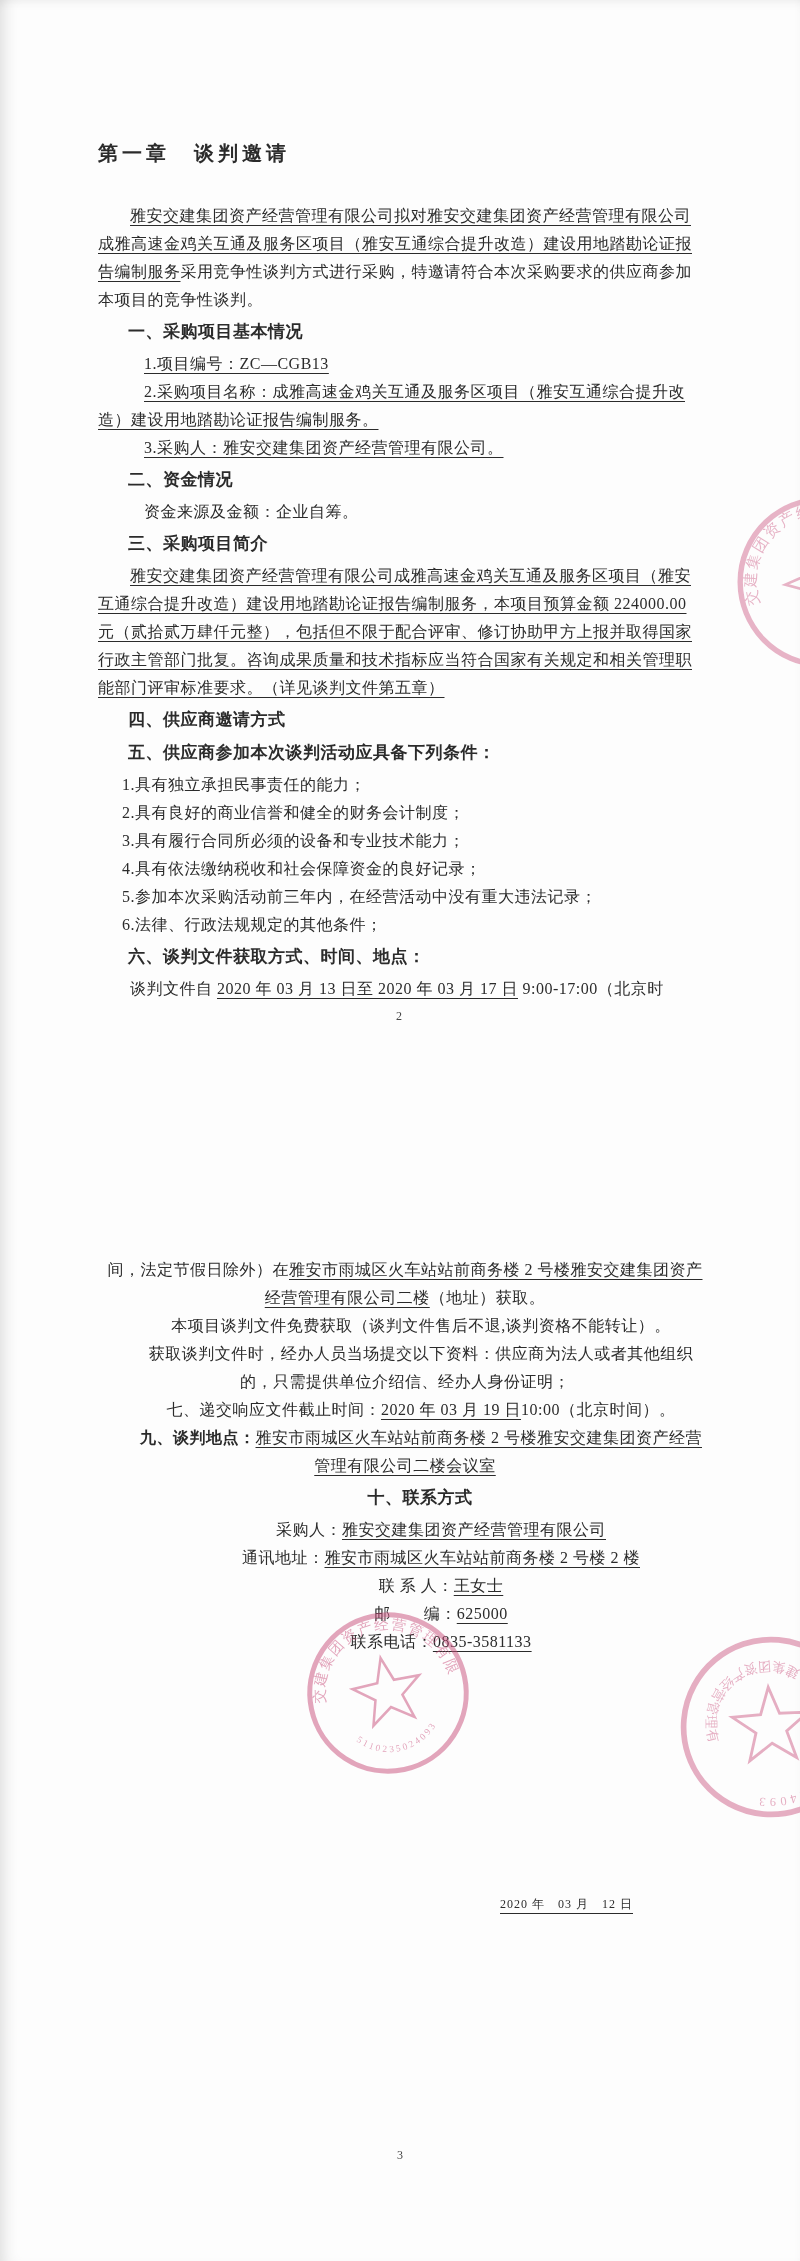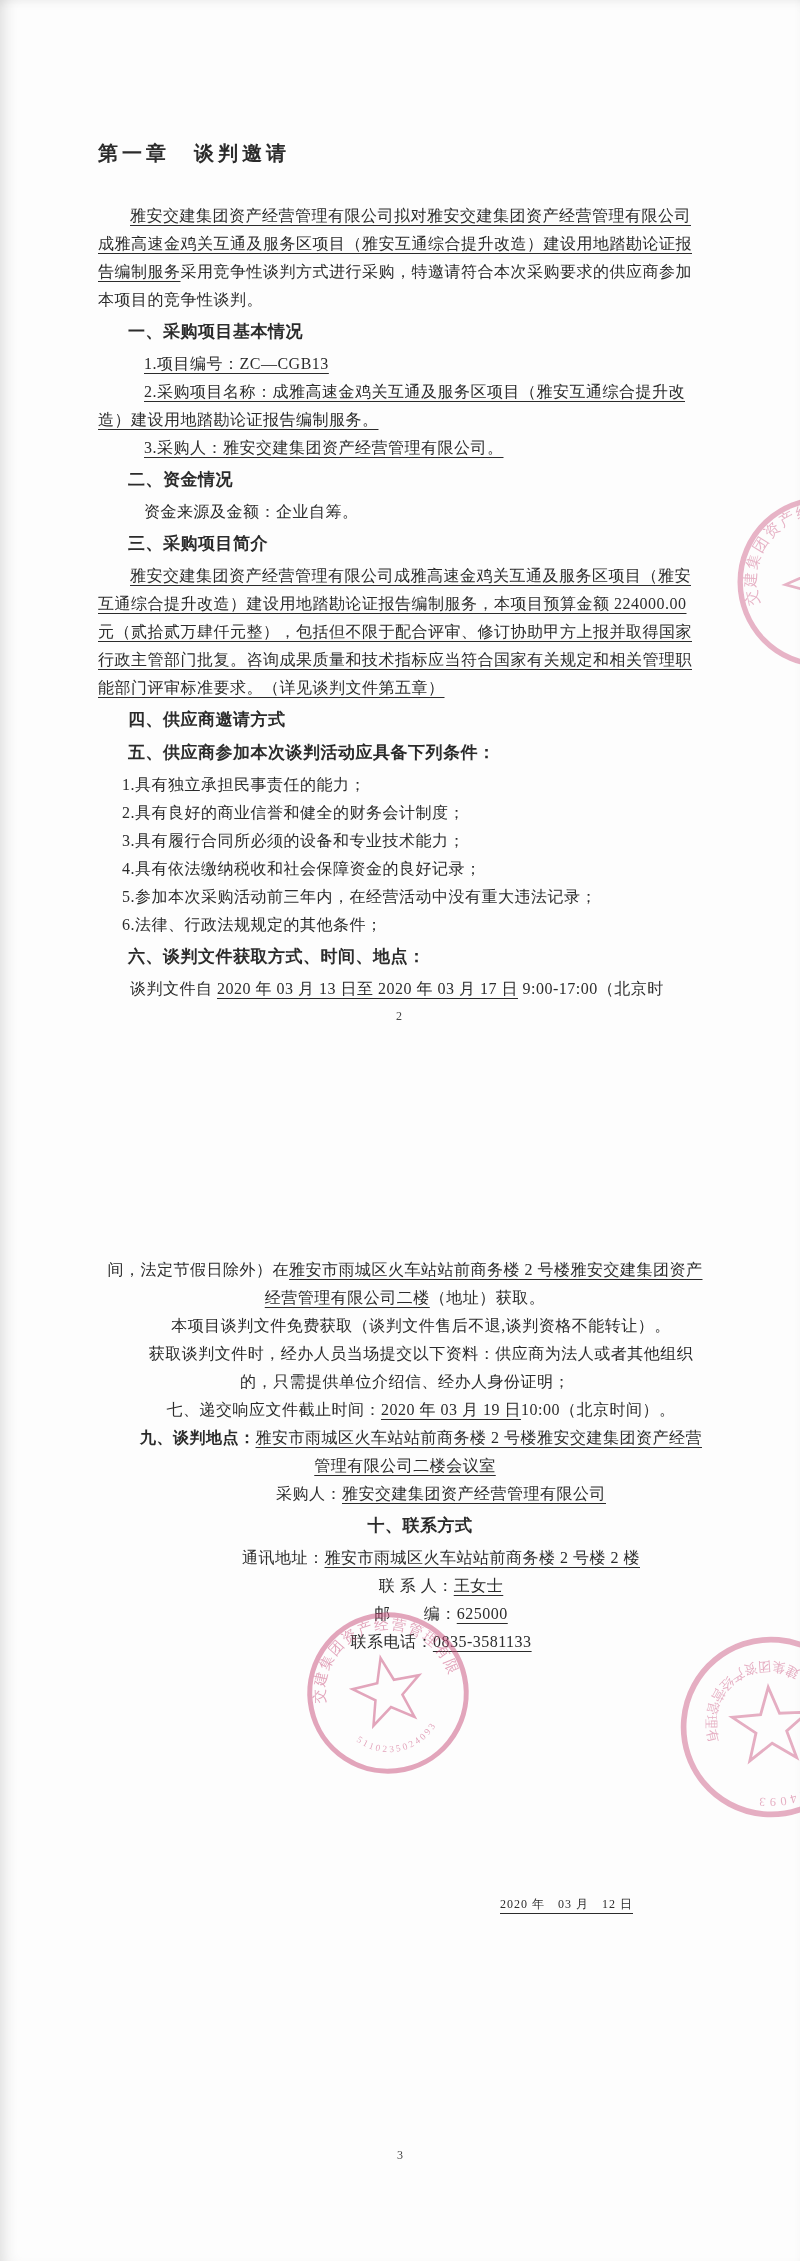--- a/index.html
+++ b/index.html
@@ -69,22 +69,22 @@
   <div class="pagenum">2</div>
 </div>
 
 <div class="p2wrap">
   <div id="blocks2">
       <div class="blk blk-cont"><span>间，法定节假日除外）在</span><span class="seg-u">雅安市雨城区火车站站前商务楼 2 号楼雅安交建集团资产经营管理有限公司二楼</span><span>（地址）获取。</span></div>
       <div class="blk blk-para"><span>本项目谈判文件免费获取（谈判文件售后不退,谈判资格不能转让）。</span></div>
       <div class="blk blk-para"><span>获取谈判文件时，经办人员当场提交以下资料：供应商为法人或者其他组织的，只需提供单位介绍信、经办人身份证明；</span></div>
       <div class="blk blk-para"><span>七、递交响应文件截止时间：</span><span class="seg-u">2020 年 03 月 19 日</span><span>10:00（北京时间）。</span></div>
       <div class="blk blk-para"><span class="seg-b">九、谈判地点：</span><span class="seg-u">雅安市雨城区火车站站前商务楼 2 号楼雅安交建集团资产经营管理有限公司二楼会议室</span></div>
+      <div class="blk blk-h"><span class="seg-b">十、联系方式</span></div>
       <div class="blk blk-contact"><span>采购人：</span><span class="seg-u">雅安交建集团资产经营管理有限公司</span></div>
-      <div class="blk blk-h"><span class="seg-b">十、联系方式</span></div>
       <div class="blk blk-contact"><span>通讯地址：</span><span class="seg-u">雅安市雨城区火车站站前商务楼 2 号楼 2 楼</span></div>
       <div class="blk blk-contact"><span>联 系 人：</span><span class="seg-u">王女士</span></div>
       <div class="blk blk-contact"><span>邮　　编：</span><span class="seg-u">625000</span></div>
       <div class="blk blk-contact"><span>联系电话：</span><span class="seg-u">0835-3581133</span></div>
     </div>
 </div>
 
 <div class="dateline">
   <span class="seg-u">2020 年　03 月　12 日</span>
 </div>

